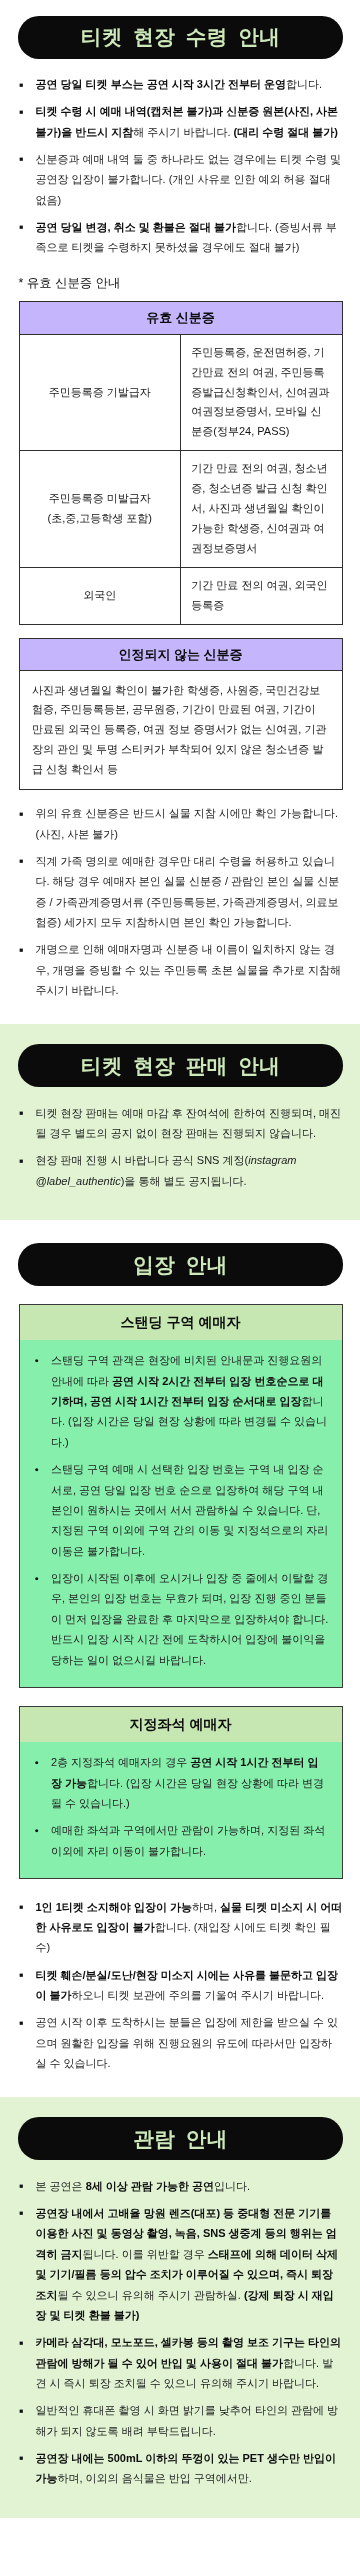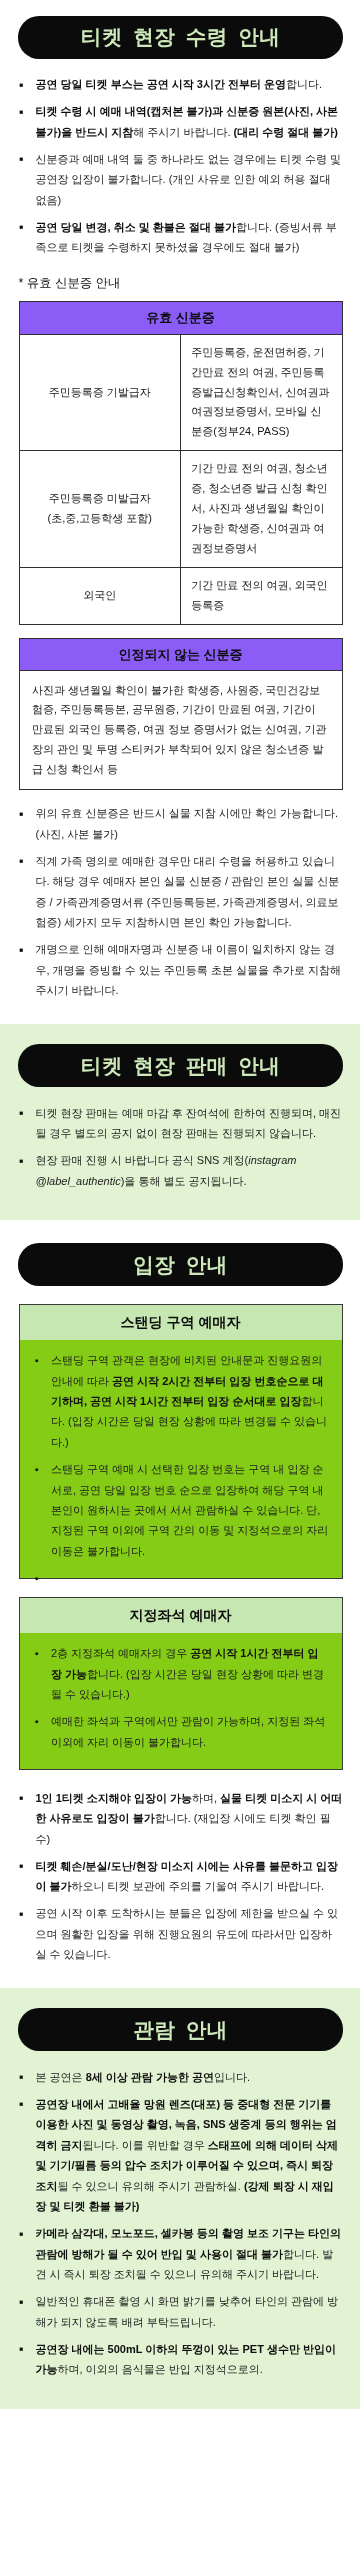--- a/index.html
+++ b/index.html
@@ -19,32 +19,32 @@
   ul.blist li .mk{position:absolute;left:0.5px;top:4.6px;font-size:6.7px;color:#111;}
   ul.blist.round li .mk{font-size:7.2px;top:4.1px;}
   ul.blist b{font-weight:bold;color:#0f0f0f;}
 
   
   .subhead{padding:0 18.5px;margin:17.5px 0 3.1px;font-size:12.4px;font-weight:normal;color:#111;}
 
   
   table.idtable{width:324px;margin:9.3px 18.5px 13.4px;border-collapse:collapse;
                 border:1px solid #2e2e2e;table-layout:fixed;}
-  table.idtable th{background:#8b5cf6;border:1px solid #2e2e2e;font-size:13px;font-weight:bold;
+  table.idtable th{background:#c4b5fd;border:1px solid #2e2e2e;font-size:13px;font-weight:bold;
                    padding:6.7px 4.1px;color:#0d0d0d;}
   table.idtable td{border:1px solid #2e2e2e;font-size:11px;line-height:1.8;vertical-align:middle;}
   table.idtable td.lab{width:101px;text-align:center;padding:7.2px 4.1px;}
   table.idtable td.val{padding:8.2px 10.3px;}
 
   
   .band{background:#e1f3d3;padding:3.1px 0 15.5px;margin:23px 0;}
   .band .bar{margin-top:17.5px;}
 
   
-  .obox{margin:17.5px 18.5px;border:1px solid #3a3a3a;background:#84cc16;}
+  .obox{margin:17.5px 18.5px;border:1px solid #3a3a3a;background:#86efac;}
   .obox-head{background:#c6e7b1;text-align:center;font-size:14px;font-weight:bold;
              padding:8.8px 0;color:#0d0d0d;}
   .obox-body{padding:3.1px 7.2px 10.3px 3.1px;}
   .obox-body ul.blist{padding:0 5.2px 0 11.3px;margin-bottom:4.1px;}
 </style>
 </head>
 <body>
 
 <div class="page">
 
@@ -121,21 +121,21 @@
   <div class="bar">
     <span class="bar-title">입장 안내</span>
   </div>
 
   <div class="obox">
     <div class="obox-head">스탠딩 구역 예매자</div>
     <div class="obox-body">
       <ul class="blist round">
         <li><span class="mk">●</span><span><span>스탠딩 구역 관객은 현장에 비치된 안내문과 진행요원의 안내에 따라 </span><b>공연 시작 2시간 전부터 입장 번호순으로 대기하며, 공연 시작 1시간 전부터 입장 순서대로 입장</b><span>합니다. (입장 시간은 당일 현장 상황에 따라 변경될 수 있습니다.)</span></span></li>
         <li><span class="mk">●</span><span><span>스탠딩 구역 예매 시 선택한 입장 번호는 구역 내 입장 순서로, 공연 당일 입장 번호 순으로 입장하여 해당 구역 내 본인이 원하시는 곳에서 서서 관람하실 수 있습니다. 단, 지정된 구역 이외에 구역 간의 이동 및 지정석으로의 자리 이동은 불가합니다.</span></span></li>
-        <li><span class="mk">●</span></li>
+        <li><span class="mk">●</span><span><span>입장이 시작된 이후에 오시거나 입장 중 줄에서 이탈할 경우, 본인의 입장 번호는 무효가 되며, 입장 진행 중인 분들이 먼저 입장을 완료한 후 마지막으로 입장하셔야 합니다. 반드시 입장 시작 시간 전에 도착하시어 입장에 불이익을 당하는 일이 없으시길 바랍니다.</span></span></li>
       </ul>
     </div>
   </div>
 
   <div class="obox">
     <div class="obox-head">지정좌석 예매자</div>
     <div class="obox-body">
       <ul class="blist round">
         <li><span class="mk">●</span><span><span>2층 지정좌석 예매자의 경우 </span><b>공연 시작 1시간 전부터 입장 가능</b><span>합니다. (입장 시간은 당일 현장 상황에 따라 변경될 수 있습니다.)</span></span></li>
         <li><span class="mk">●</span><span><span>예매한 좌석과 구역에서만 관람이 가능하며, 지정된 좌석 이외에 자리 이동이 불가합니다.</span></span></li>
@@ -151,20 +151,20 @@
 
   <div class="band">
     <div class="bar">
       <span class="bar-title">관람 안내</span>
     </div>
     <ul class="blist">
       <li><span class="mk">■</span><span><span>본 공연은 </span><b>8세 이상 관람 가능한 공연</b><span>입니다.</span></span></li>
       <li><span class="mk">■</span><span><b>공연장 내에서 고배율 망원 렌즈(대포) 등 중대형 전문 기기를 이용한 사진 및 동영상 촬영, 녹음, SNS 생중계 등의 행위는 엄격히 금지</b><span>됩니다. 이를 위반할 경우 </span><b>스태프에 의해 데이터 삭제 및 기기/필름 등의 압수 조치가 이루어질 수 있으며, 즉시 퇴장 조치</b><span>될 수 있으니 유의해 주시기 관람하실. </span><b>(강제 퇴장 시 재입장 및 티켓 환불 불가)</b></span></li>
       <li><span class="mk">■</span><span><b>카메라 삼각대, 모노포드, 셀카봉 등의 촬영 보조 기구는 타인의 관람에 방해가 될 수 있어 반입 및 사용이 절대 불가</b><span>합니다. 발견 시 즉시 퇴장 조치될 수 있으니 유의해 주시기 바랍니다.</span></span></li>
       <li><span class="mk">■</span><span><span>일반적인 휴대폰 촬영 시 화면 밝기를 낮추어 타인의 관람에 방해가 되지 않도록 배려 부탁드립니다.</span></span></li>
-      <li><span class="mk">■</span><span><b>공연장 내에는 500mL 이하의 뚜껑이 있는 PET 생수만 반입이 가능</b><span>하며, 이외의 음식물은 반입 지정석으로의.</span></span></li>
+      <li><span class="mk">■</span><span><b>공연장 내에는 500mL 이하의 뚜껑이 있는 PET 생수만 반입이 가능</b><span>하며, 이외의 음식물은 반입 구역에서만.</span></span></li>
       <li></li>
 
     </ul>
   </div>
 
 </div>
 
 
 </body></html>

